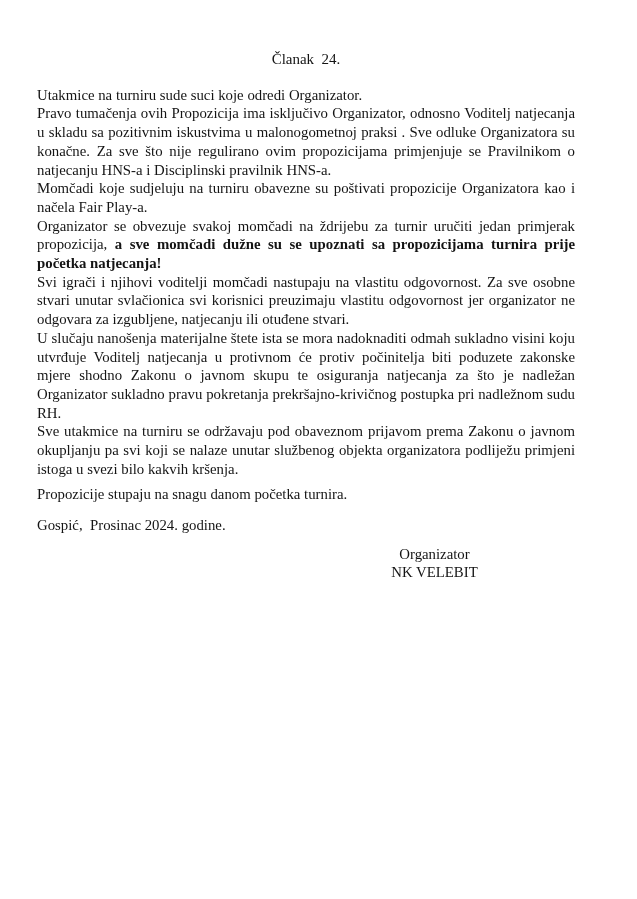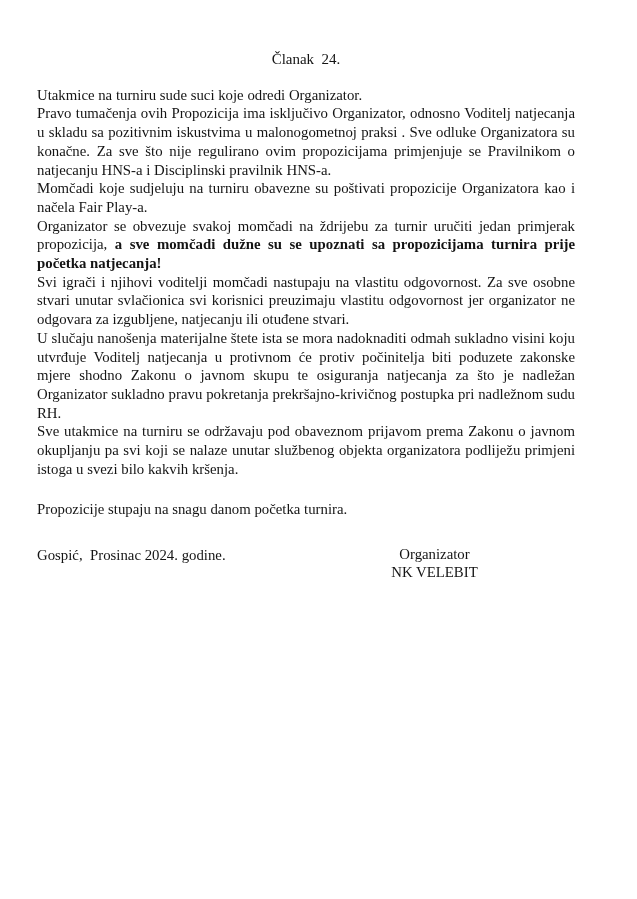--- a/index.html
+++ b/index.html
@@ -28,25 +28,25 @@
   .para {
     margin: 0;
     font-size: 14.8px;
     line-height: 18.7px;
     text-align: justify;
   }
   .para strong {
     font-weight: bold;
   }
   .effective-line {
-    margin-top: 22px;
+    margin-top: 7px;
     text-align: left;
   }
   .place-date {
-    margin-top: 27px;
+    margin-top: 12px;
     text-align: left;
     white-space: pre-wrap;
   }
   .signature {
     position: absolute;
     left: 387px;
     top: 545px;
     width: 95px;
     text-align: center;
     font-size: 14.8px;

